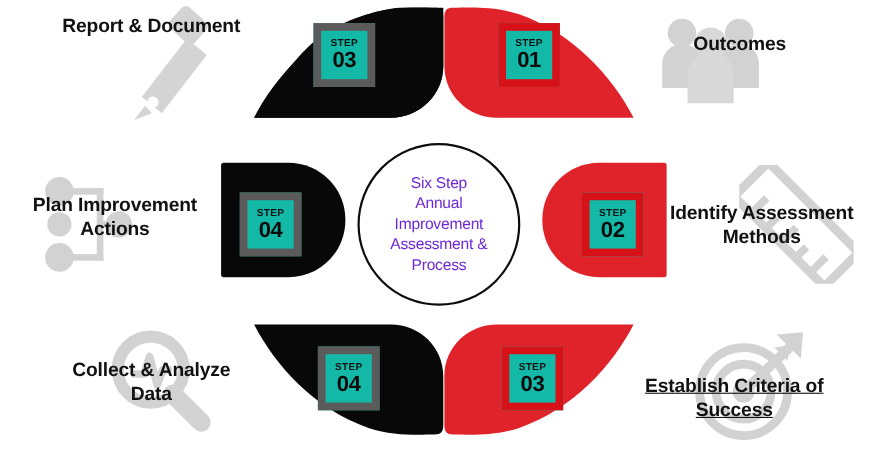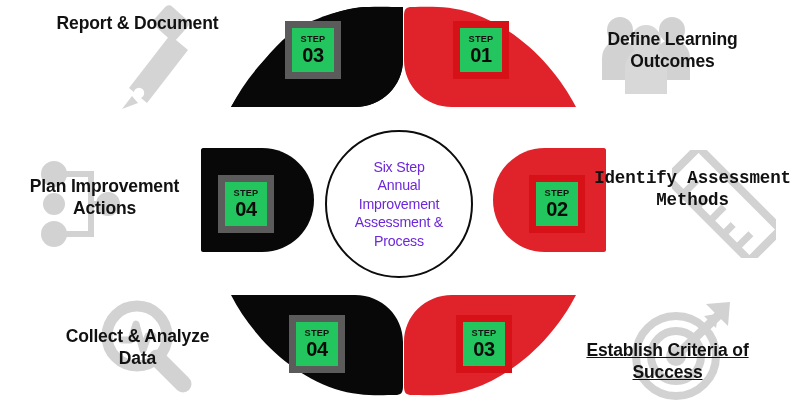--- a/index.html
+++ b/index.html
@@ -37,21 +37,21 @@
     pointer-events: none;
   }
   .label .ln { display: block; }
   .label.left  { text-align: center; }
   .label.right { text-align: center; }
 
   .lbl-06 { left: 30px;  top: 12px; }
   .lbl-05 { left: -3px;  top: 175px; }
   .lbl-04 { left: 30px;  top: 325px; }
   .lbl-01 { left: 565px; top: 28px; }
-  .lbl-02 { left: 585px; top: 167px; font-family: Liberation Mono, monospace; }
+  .lbl-02 { left: 585px; top: 182px; }
   .lbl-03 { left: 560px; top: 339px; text-decoration: underline; }
 
   
   .bgicon {
     position: absolute;
     z-index: 2;
     pointer-events: none;
   }
   .ic-pencil   { left: 98px;  top: 4px; }
   .ic-network  { left: 30px;  top: 152px; }
@@ -88,21 +88,21 @@
 
   
   .badge {
     position: absolute;
     z-index: 8;
     box-sizing: border-box;
     display: flex;
     flex-direction: column;
     align-items: center;
     justify-content: center;
-    background: #22c55e;
+    background: #14b8a6;
     width: 56px;
     height: 58px;
     border-style: solid;
     border-width: 7px;
   }
   .badge.dark  { border-color: #5b5b5b; }
   .badge.red   { border-color: #d61118; }
   .badge .b-step {
     font-size: 9.2px;
     font-weight: 700;
@@ -293,21 +293,20 @@
   </div>
   <div class="label left lbl-05">
     <span class="ln">Plan Improvement</span>
     <span class="ln">Actions</span>
   </div>
   <div class="label left lbl-04">
     <span class="ln">Collect &amp; Analyze</span>
     <span class="ln">Data</span>
   </div>
   <div class="label right lbl-01">
-    <span class="ln">Define Learning</span>
     <span class="ln">Outcomes</span>
   </div>
   <div class="label right lbl-02">
     <span class="ln">Identify Assessment</span>
     <span class="ln">Methods</span>
   </div>
   <div class="label right lbl-03">
     <span class="ln">Establish Criteria of</span>
     <span class="ln">Success</span>
   </div>

